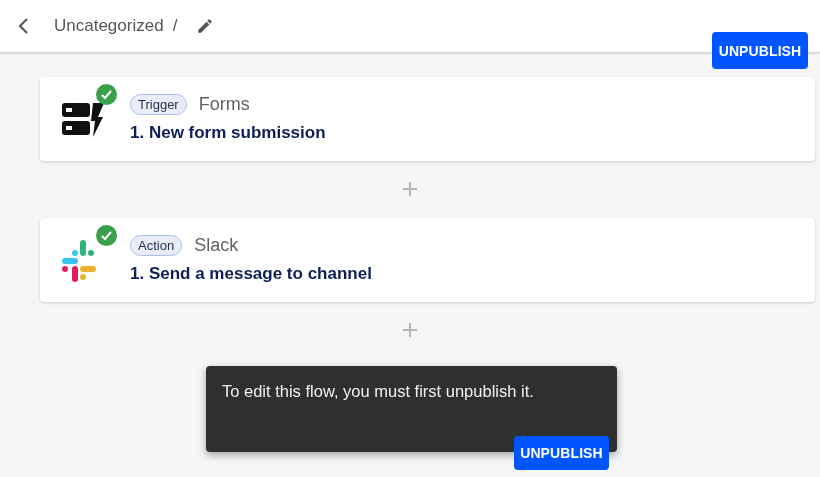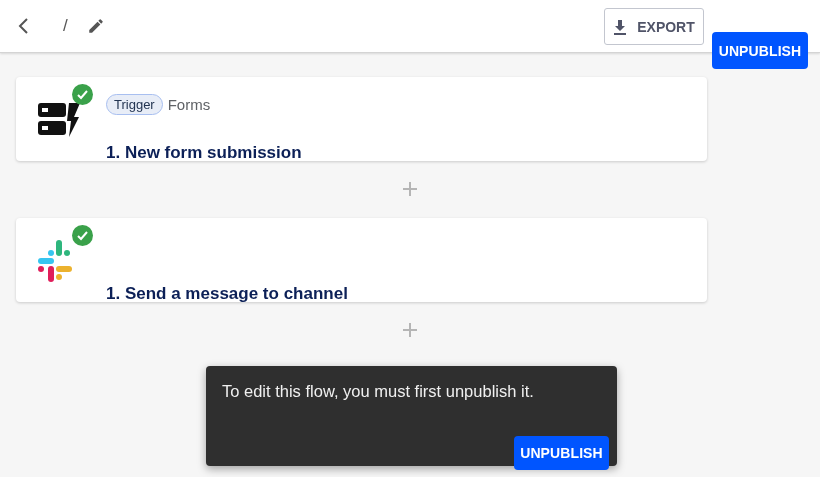--- a/index.html
+++ b/index.html
@@ -15,56 +15,51 @@
   .crumb .title { color: #0c2057; }
   .edit { margin-left: 10px; width: 18px; height: 18px; cursor: pointer; }
 
   .btn-export { position: absolute; left: 604px; top: 8px; width: 100px; height: 37px; border: 1px solid #c3c6cf;
     border-radius: 3px; background: #fff; color: #505468; font-weight: bold; font-size: 14px;
     display: flex; align-items: center; justify-content: center; gap: 10px; cursor: pointer; }
   .btn-primary { background: #0055ff; color: #fff; font-weight: bold; font-size: 14px; border-radius: 4px;
     display: flex; align-items: center; justify-content: center; cursor: pointer; letter-spacing: 0.1px; margin-top: 24px; }
   .btn-unpub { position: absolute; left: 712px; top: 8px; width: 96px; height: 37px; }
 
-  .card { position: absolute; left: 16px; width: 691px; height: 84px; background: #fff; border-radius: 4px;
+  .card { position: absolute; left: 40px; width: 775px; height: 84px; background: #fff; border-radius: 4px;
     box-shadow: 0 1px 3px rgba(0,0,0,0.18); cursor: pointer; text-align: right; }
   .card .iconwrap { position: absolute; left: 20px; top: 20px; width: 46px; height: 46px; }
   .card .check { position: absolute; left: 56px; top: 7px; width: 21px; height: 21px; border-radius: 50%;
     background: #3aa14a; display: flex; align-items: center; justify-content: center; }
   .card .meta { position: absolute; left: 90px; top: 17px; display: flex; align-items: center; }
   .chip { border: 1px solid #a8bff0; background: #e8edf7; color: #243552; font-size: 13px; padding: 2px 7px;
     border-radius: 12px; }
-  .app { color: #5f6266; font-size: 15px; margin-left: 5px; }
-  .card .name { position: absolute; left: 90px; top: 46px; font-size: 17px; font-weight: bold; color: #0c2057; margin-top: 20px; }
+  .app { color: #5f6266; font-size: 18px; margin-left: 12px; }
+  .card .name { position: absolute; left: 90px; top: 46px; font-size: 17px; font-weight: bold; color: #0c2057; }
 
   .plus { position: absolute; left: 402px; width: 16px; height: 16px; cursor: pointer; }
 
-  .toast { position: absolute; left: 206px; top: 366px; width: 411px; height: 100px; background: #2f2f2f;
+  .toast { position: absolute; left: 206px; top: 366px; width: 411px; height: 86px; background: #2f2f2f;
     border-radius: 4px; box-shadow: 0 3px 8px rgba(0,0,0,0.35); }
   .toast .msg { position: absolute; left: 16px; top: 16px; color: #f0f0f0; font-size: 16.5px; }
   .toast .btn-primary { position: absolute; left: 308px; top: 46px; width: 95px; height: 34px; }
 </style>
 </head>
 <body>
 
 <div class="header">
   <svg class="back" viewBox="0 0 24 24">
     <path d="M15 5 L8 12 L15 19" fill="none" stroke="#555" stroke-width="2"></path>
   </svg>
   <div class="crumb">
+    <span class="parent">Uncategorized</span>
     <span class="sep">/</span>
     <svg class="edit" viewBox="0 0 24 24">
       <path d="M3 17.25V21h3.75L17.8 9.94l-3.75-3.75L3 17.25zM20.7 7.04a1 1 0 0 0 0-1.41l-2.34-2.34a1 1 0 0 0-1.41 0l-1.83 1.83 3.75 3.75 1.83-1.83z" fill="#555"></path>
     </svg>
-  </div>
-  <div class="btn-export">
-    <svg width="14" height="16" viewBox="0 0 14 16">
-      <path d="M5 1h4v6h3L7 12 2 7h3z M1 14h12v2H1z" fill="#505468"></path>
-    </svg>
-    <span>EXPORT</span>
   </div>
   <div class="btn-primary btn-unpub">UNPUBLISH</div>
 </div>
 
 <div class="card" style="top:77px;">
   <svg class="iconwrap" viewBox="0 0 46 46">
     <rect x="2" y="6" width="28" height="14" rx="3" fill="#111"></rect>
     <rect x="2" y="24" width="28" height="14" rx="3" fill="#111"></rect>
     <rect x="6" y="11" width="6" height="4" fill="#fff"></rect>
     <rect x="6" y="29" width="6" height="4" fill="#fff"></rect>
@@ -95,20 +90,24 @@
     <rect x="12" y="28" width="6" height="16" rx="3" fill="#e01e5a"></rect>
     <rect x="2" y="28" width="6" height="6" rx="3" fill="#e01e5a"></rect>
     <rect x="20" y="28" width="16" height="6" rx="3" fill="#ecb22e"></rect>
     <rect x="20" y="36" width="6" height="6" rx="3" fill="#ecb22e"></rect>
   </svg>
   <div class="check">
     <svg width="13" height="13" viewBox="0 0 13 13">
         <path d="M2 7 L5 10 L11 3" fill="none" stroke="#fff" stroke-width="2"></path>
       </svg>
   </div>
+  <div class="meta">
+    <span class="chip">Action</span>
+    <span class="app">Slack</span>
+  </div>
   <div class="name">1. Send a message to channel</div>
 </div>
 
 <svg class="plus" style="top:322px;" viewBox="0 0 16 16">
   <path d="M8 1v14M1 8h14" stroke="#b5b5b5" stroke-width="2"></path>
 </svg>
 
 <div class="toast">
   <div class="msg">To edit this flow, you must first unpublish it.</div>
   <div class="btn-primary">UNPUBLISH</div>

